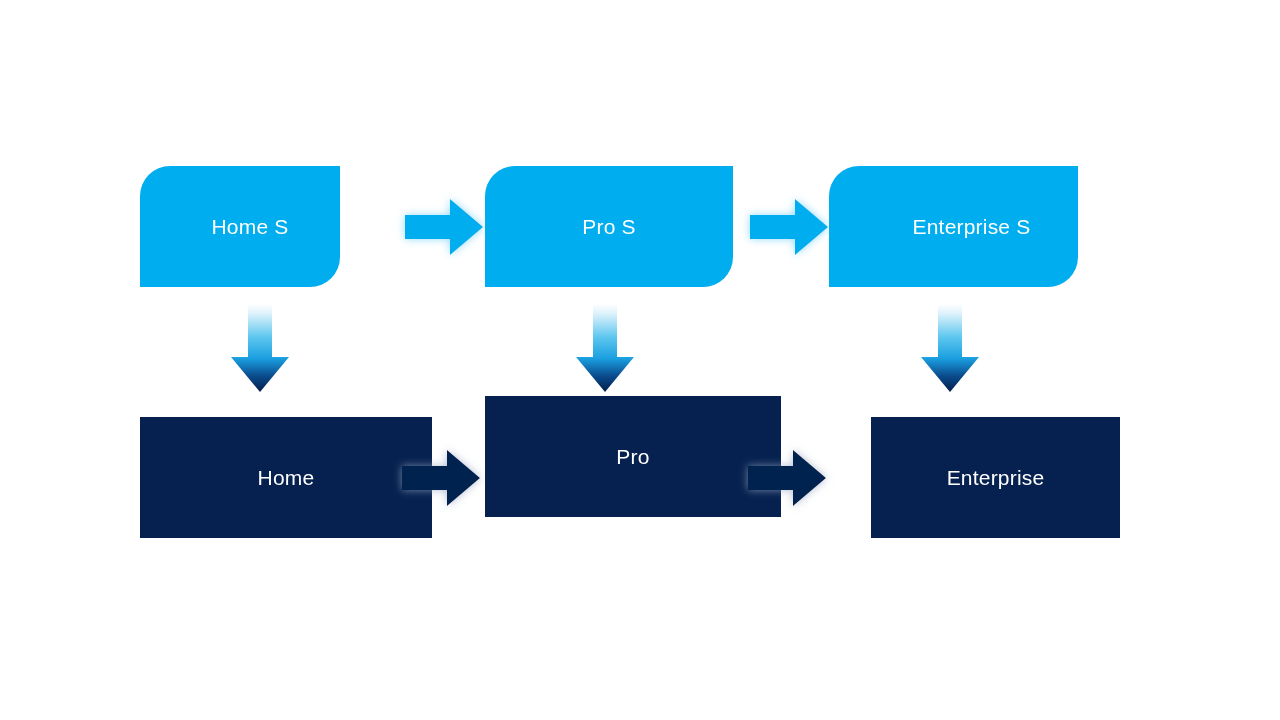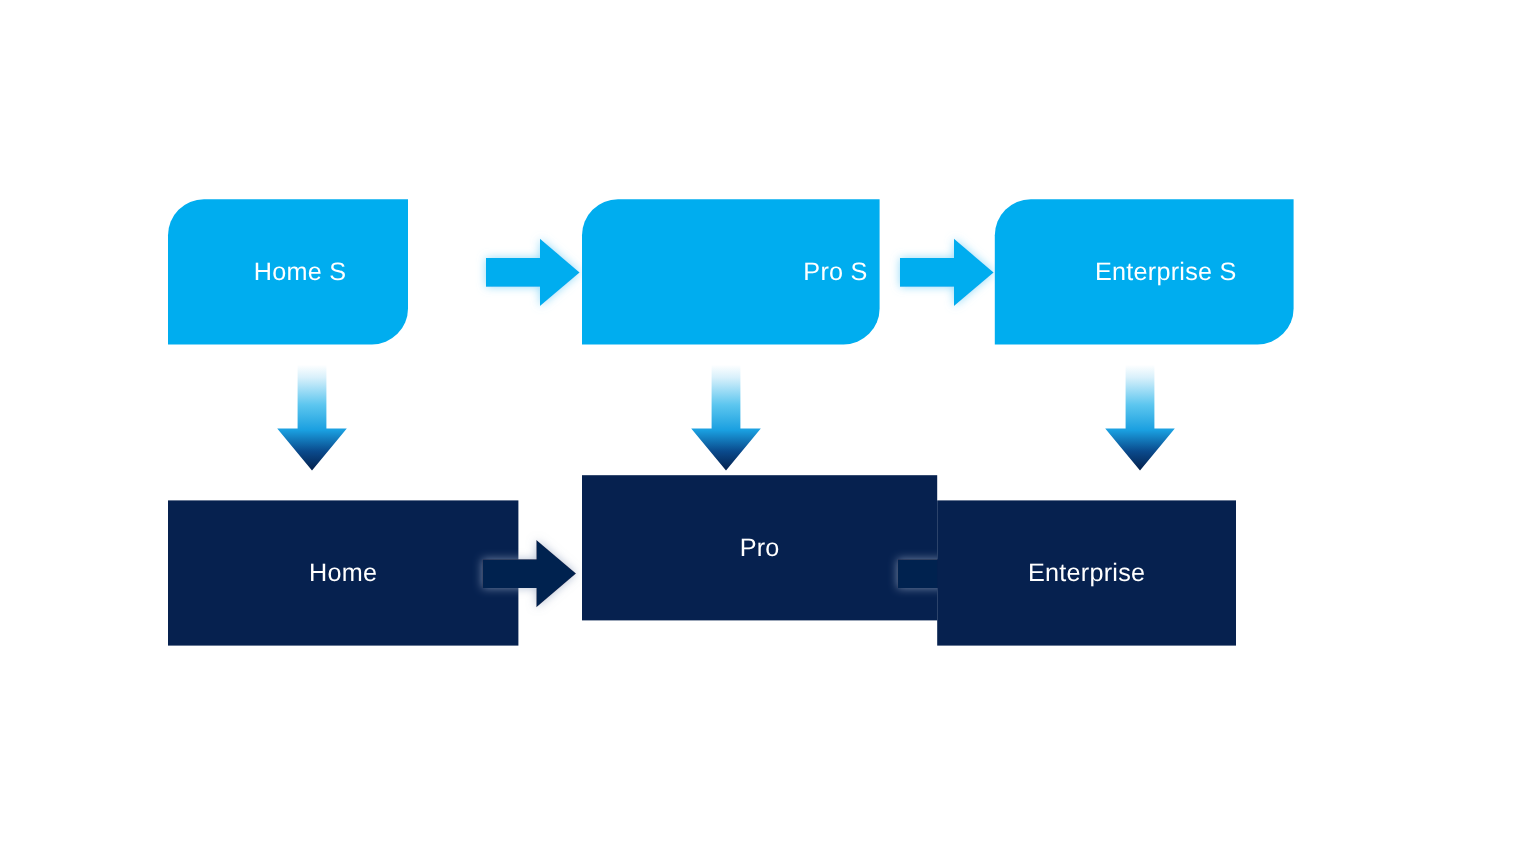--- a/index.html
+++ b/index.html
@@ -74,26 +74,26 @@
   }
   .v-arrow svg {
     display: block;
     width: 100%;
     height: 100%;
     overflow: visible;
   }
 
   
   .pos-svc-1 { left: 140px; top: 166px; width: 200px; height: 121px; padding-left: 20px; }
-  .pos-svc-2 { left: 485px; top: 166px; width: 248px; height: 121px; justify-content: flex-end; }
+  .pos-svc-2 { left: 485px; top: 166px; width: 248px; height: 121px; }
   .pos-svc-3 { left: 829px; top: 166px; width: 249px; height: 121px; padding-left: 36px; }
 
   .pos-prd-1 { left: 140px; top: 417px; width: 292px; height: 121px; }
   .pos-prd-2 { left: 485px; top: 396px; width: 296px; height: 121px; }
-  .pos-prd-3 { left: 781px; top: 417px; width: 249px; height: 121px; }
+  .pos-prd-3 { left: 871px; top: 417px; width: 249px; height: 121px; }
 
   .pos-harrow-svc-1 { left: 405px; top: 196px; }
   .pos-harrow-svc-2 { left: 750px; top: 196px; }
   .pos-harrow-prd-1 { left: 402px; top: 447px; }
   .pos-harrow-prd-2 { left: 748px; top: 447px; }
 
   .pos-varrow-1 { left: 229px; top: 304px; }
   .pos-varrow-2 { left: 574px; top: 304px; }
   .pos-varrow-3 { left: 919px; top: 304px; }
 </style>

